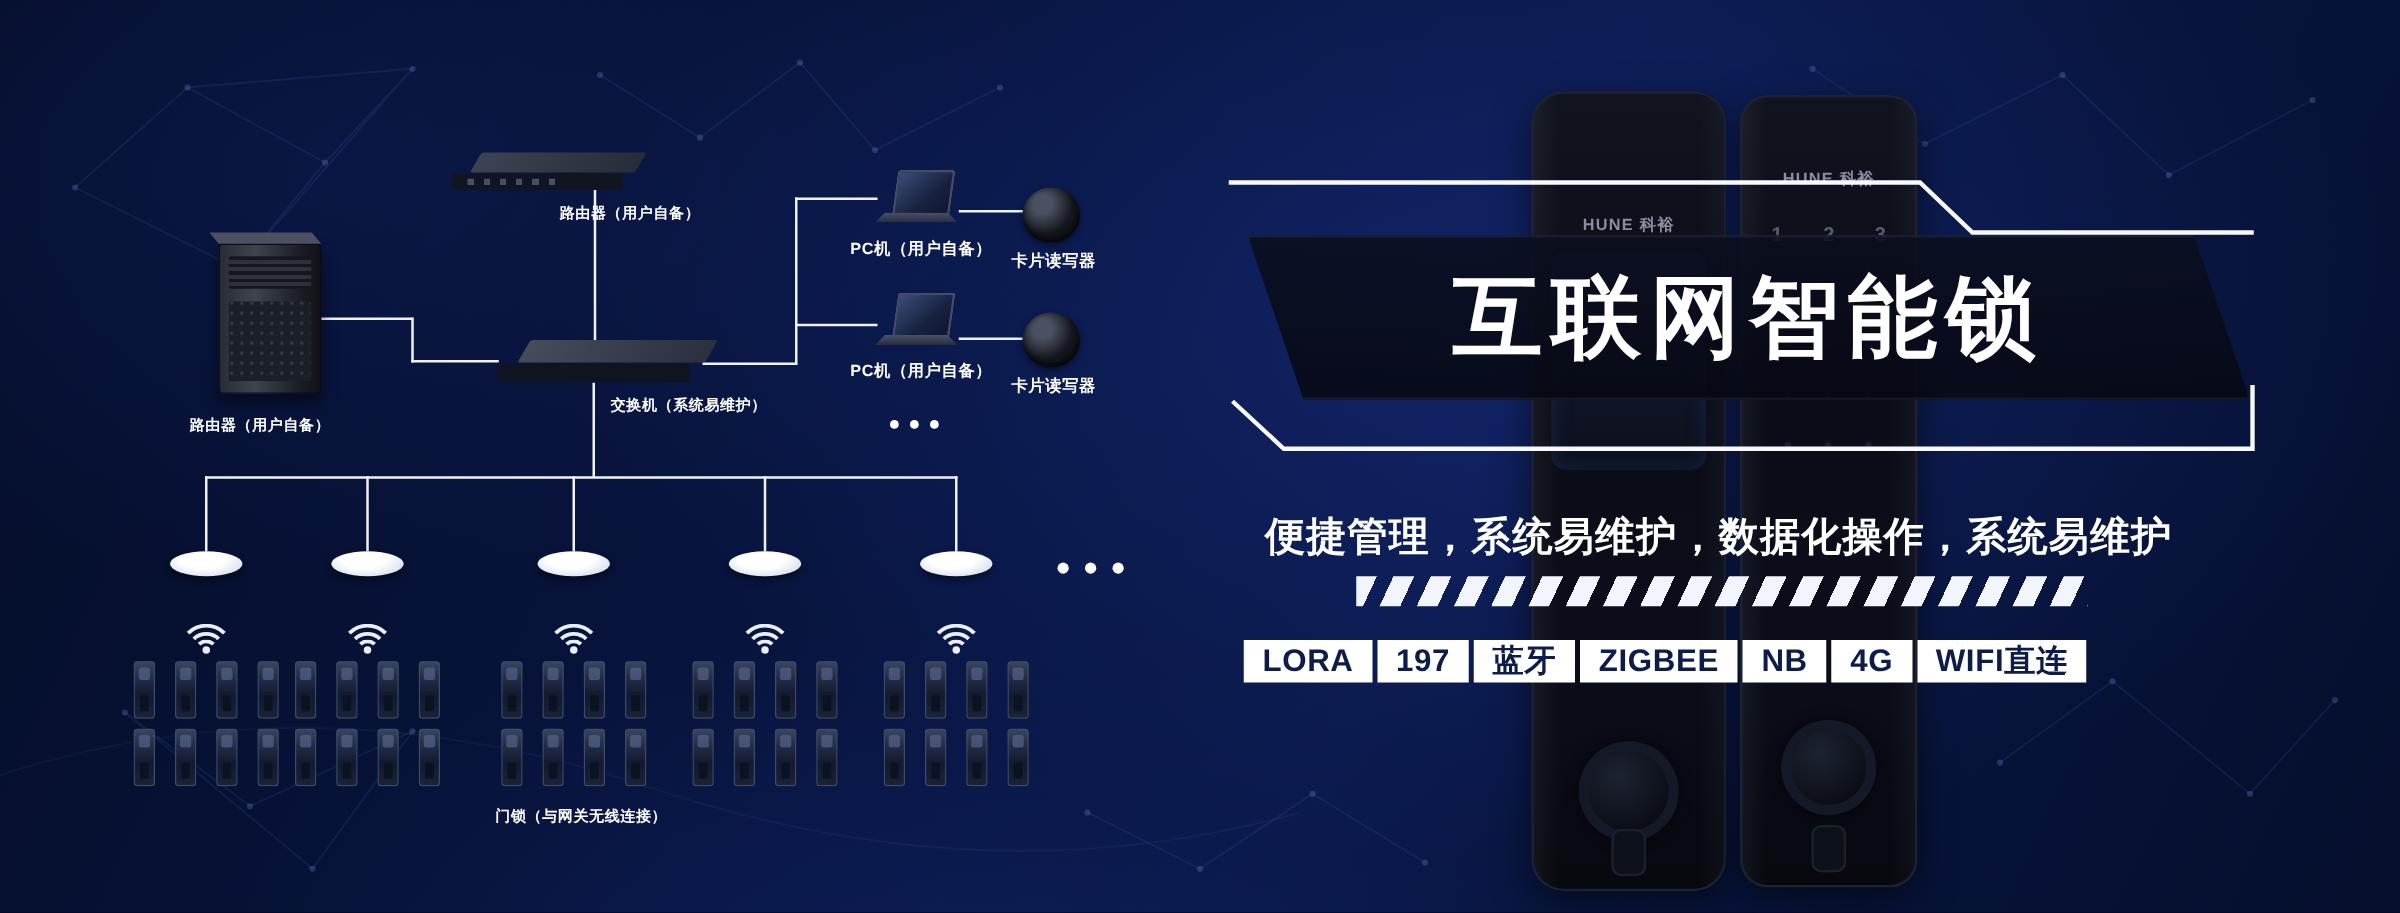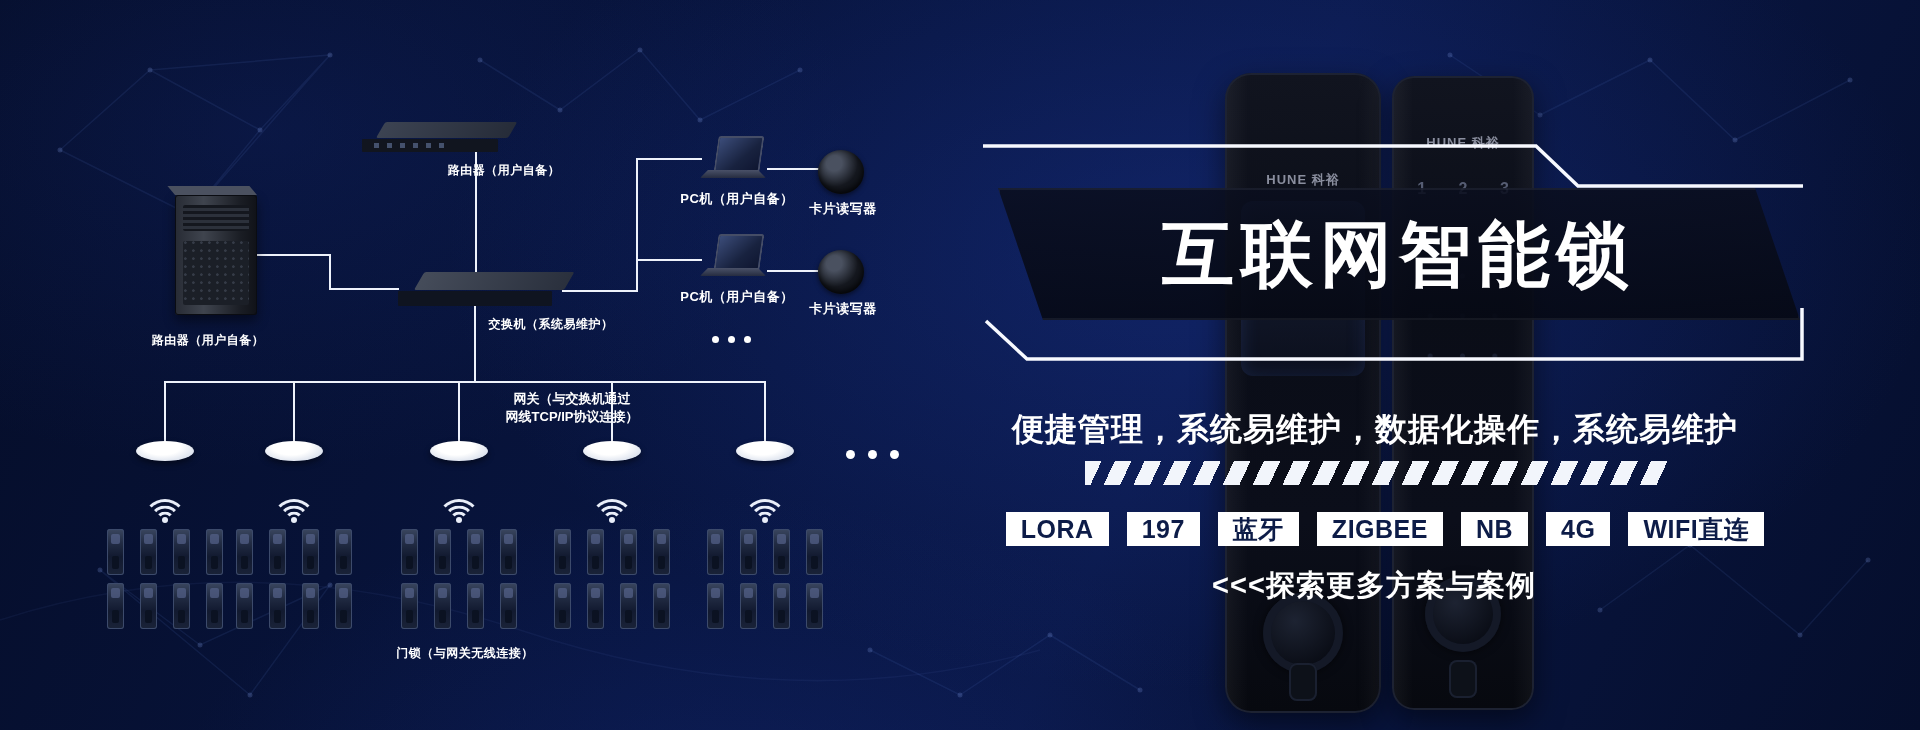--- a/index.html
+++ b/index.html
@@ -123,21 +123,21 @@
     background:linear-gradient(180deg, rgba(10,14,30,.88), rgba(6,9,20,.9));
     box-shadow:inset 0 0 0 2px rgba(255,255,255,.06);}
   .title{margin:0;line-height:132px;text-align:center;font-size:72px;font-weight:900;
     letter-spacing:7px;color:#ffffff;}
 
   .subtitle{position:absolute;left:1010px;top:408px;width:730px;z-index:5;text-align:center;
     color:#ffffff;font-size:32px;font-weight:600;letter-spacing:1px;}
   .stripes{position:absolute;left:1085px;top:461px;width:585px;height:24px;z-index:5;
     background:repeating-linear-gradient(115deg,#f2f5fb 0 15px,transparent 15px 27px);}
   .tags{position:absolute;left:995px;top:512px;width:780px;z-index:5;display:flex;
-    justify-content:center;gap:18px;}
+    gap:4px;}
   .tag{background:#ffffff;color:#0d1c48;font-weight:700;font-size:25px;line-height:34px;
     padding:0 15px;letter-spacing:.5px;white-space:nowrap;}
   .cta{position:absolute;left:1074px;top:566px;width:600px;z-index:5;text-align:center;
     color:#ffffff;font-size:29px;font-weight:600;letter-spacing:1px;cursor:pointer;}
 </style>
 </head>
 <body>
 
 <div class="stage">
 
@@ -238,24 +238,20 @@
 
     <div class="reader" style="left:818px;top:250px"></div>
     <div class="lbl small" style="left:783px;top:300px;width:120px">卡片读写器</div>
 
     <div class="dots" style="left:712px;top:336px">
       <i></i>
         <i></i>
         <i></i>
     </div>
 
-    <div class="note">
-      <div>网关（与交换机通过</div>
-      <div>网线TCP/IP协议连接）</div>
-    </div>
 
     <div>
         <div class="gw-unit">
           <div class="gw-disc"></div>
           <div class="wifi">
             <span class="w1"></span>
             <span class="w2"></span>
             <span class="w3"></span>
             <span class="wd"></span>
           </div>
@@ -393,15 +389,14 @@
     <div class="tags">
       <span class="tag">LORA</span>
       <span class="tag">197</span>
       <span class="tag">蓝牙</span>
       <span class="tag">ZIGBEE</span>
       <span class="tag">NB</span>
       <span class="tag">4G</span>
       <span class="tag">WIFI直连</span>
     </div>
 
-    <div class="cta">&lt;&lt;&lt;探索更多方案与案例</div>
   </section>
 </div>
 
 </body></html>

